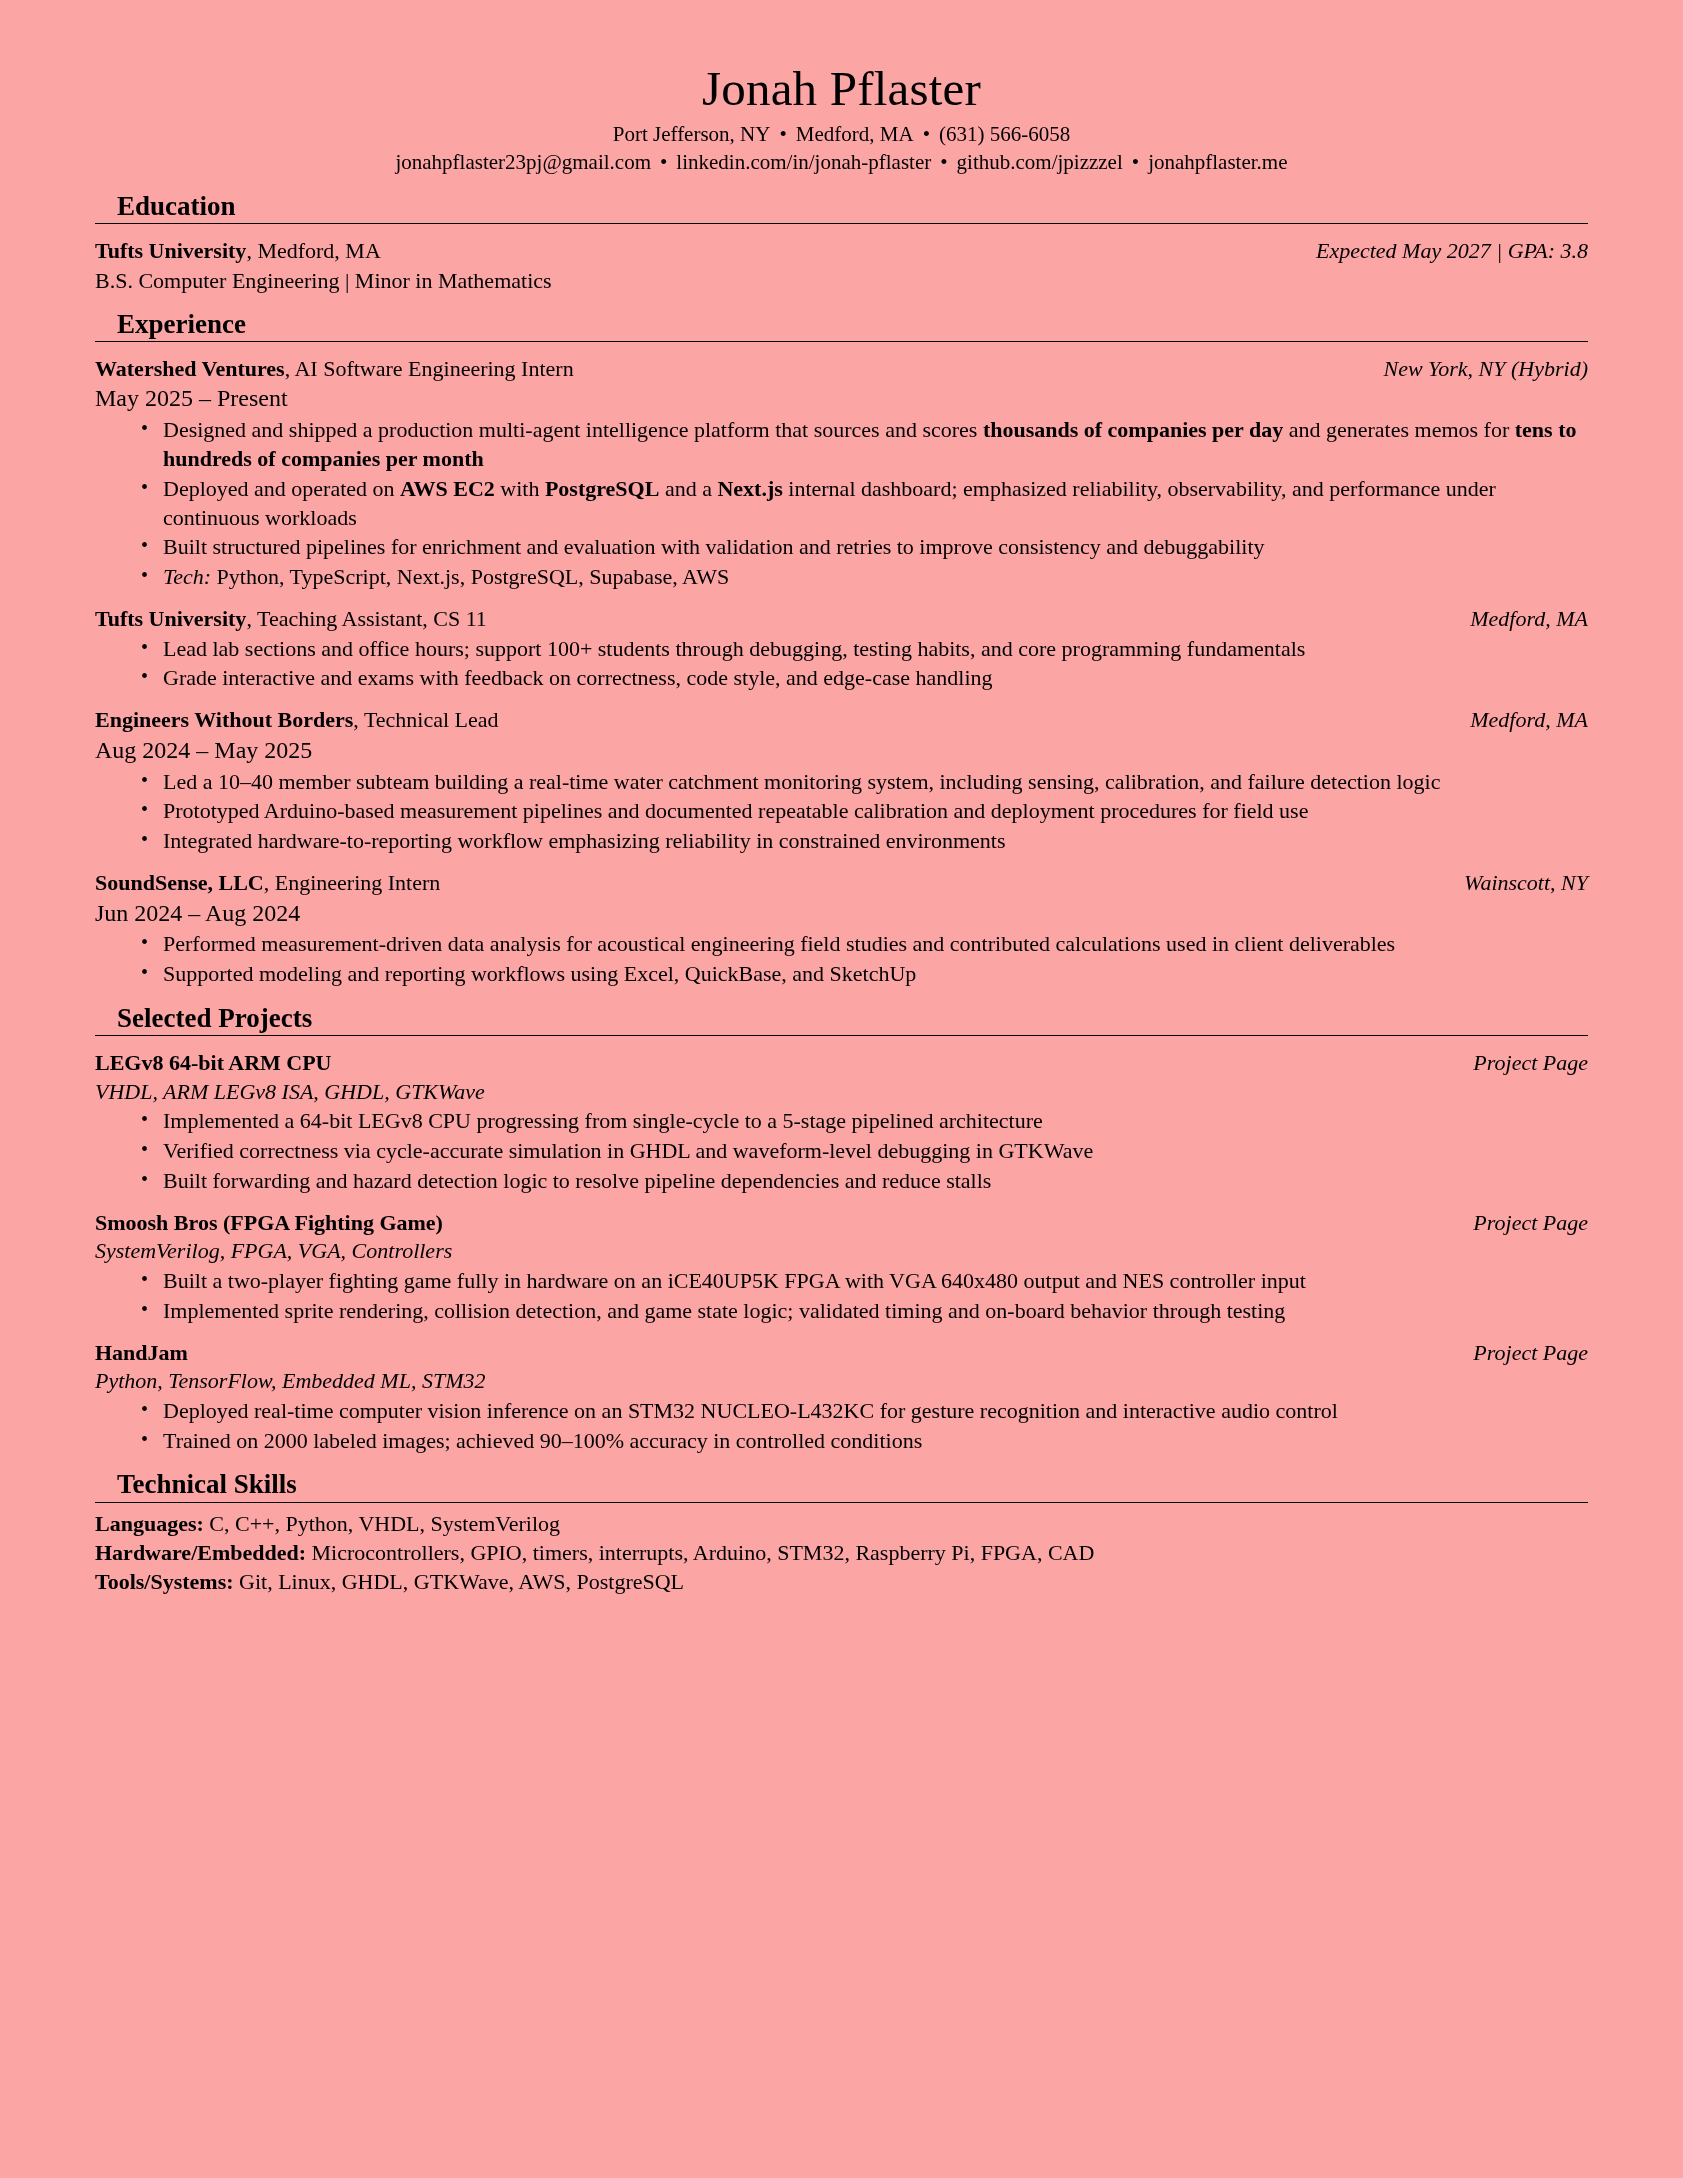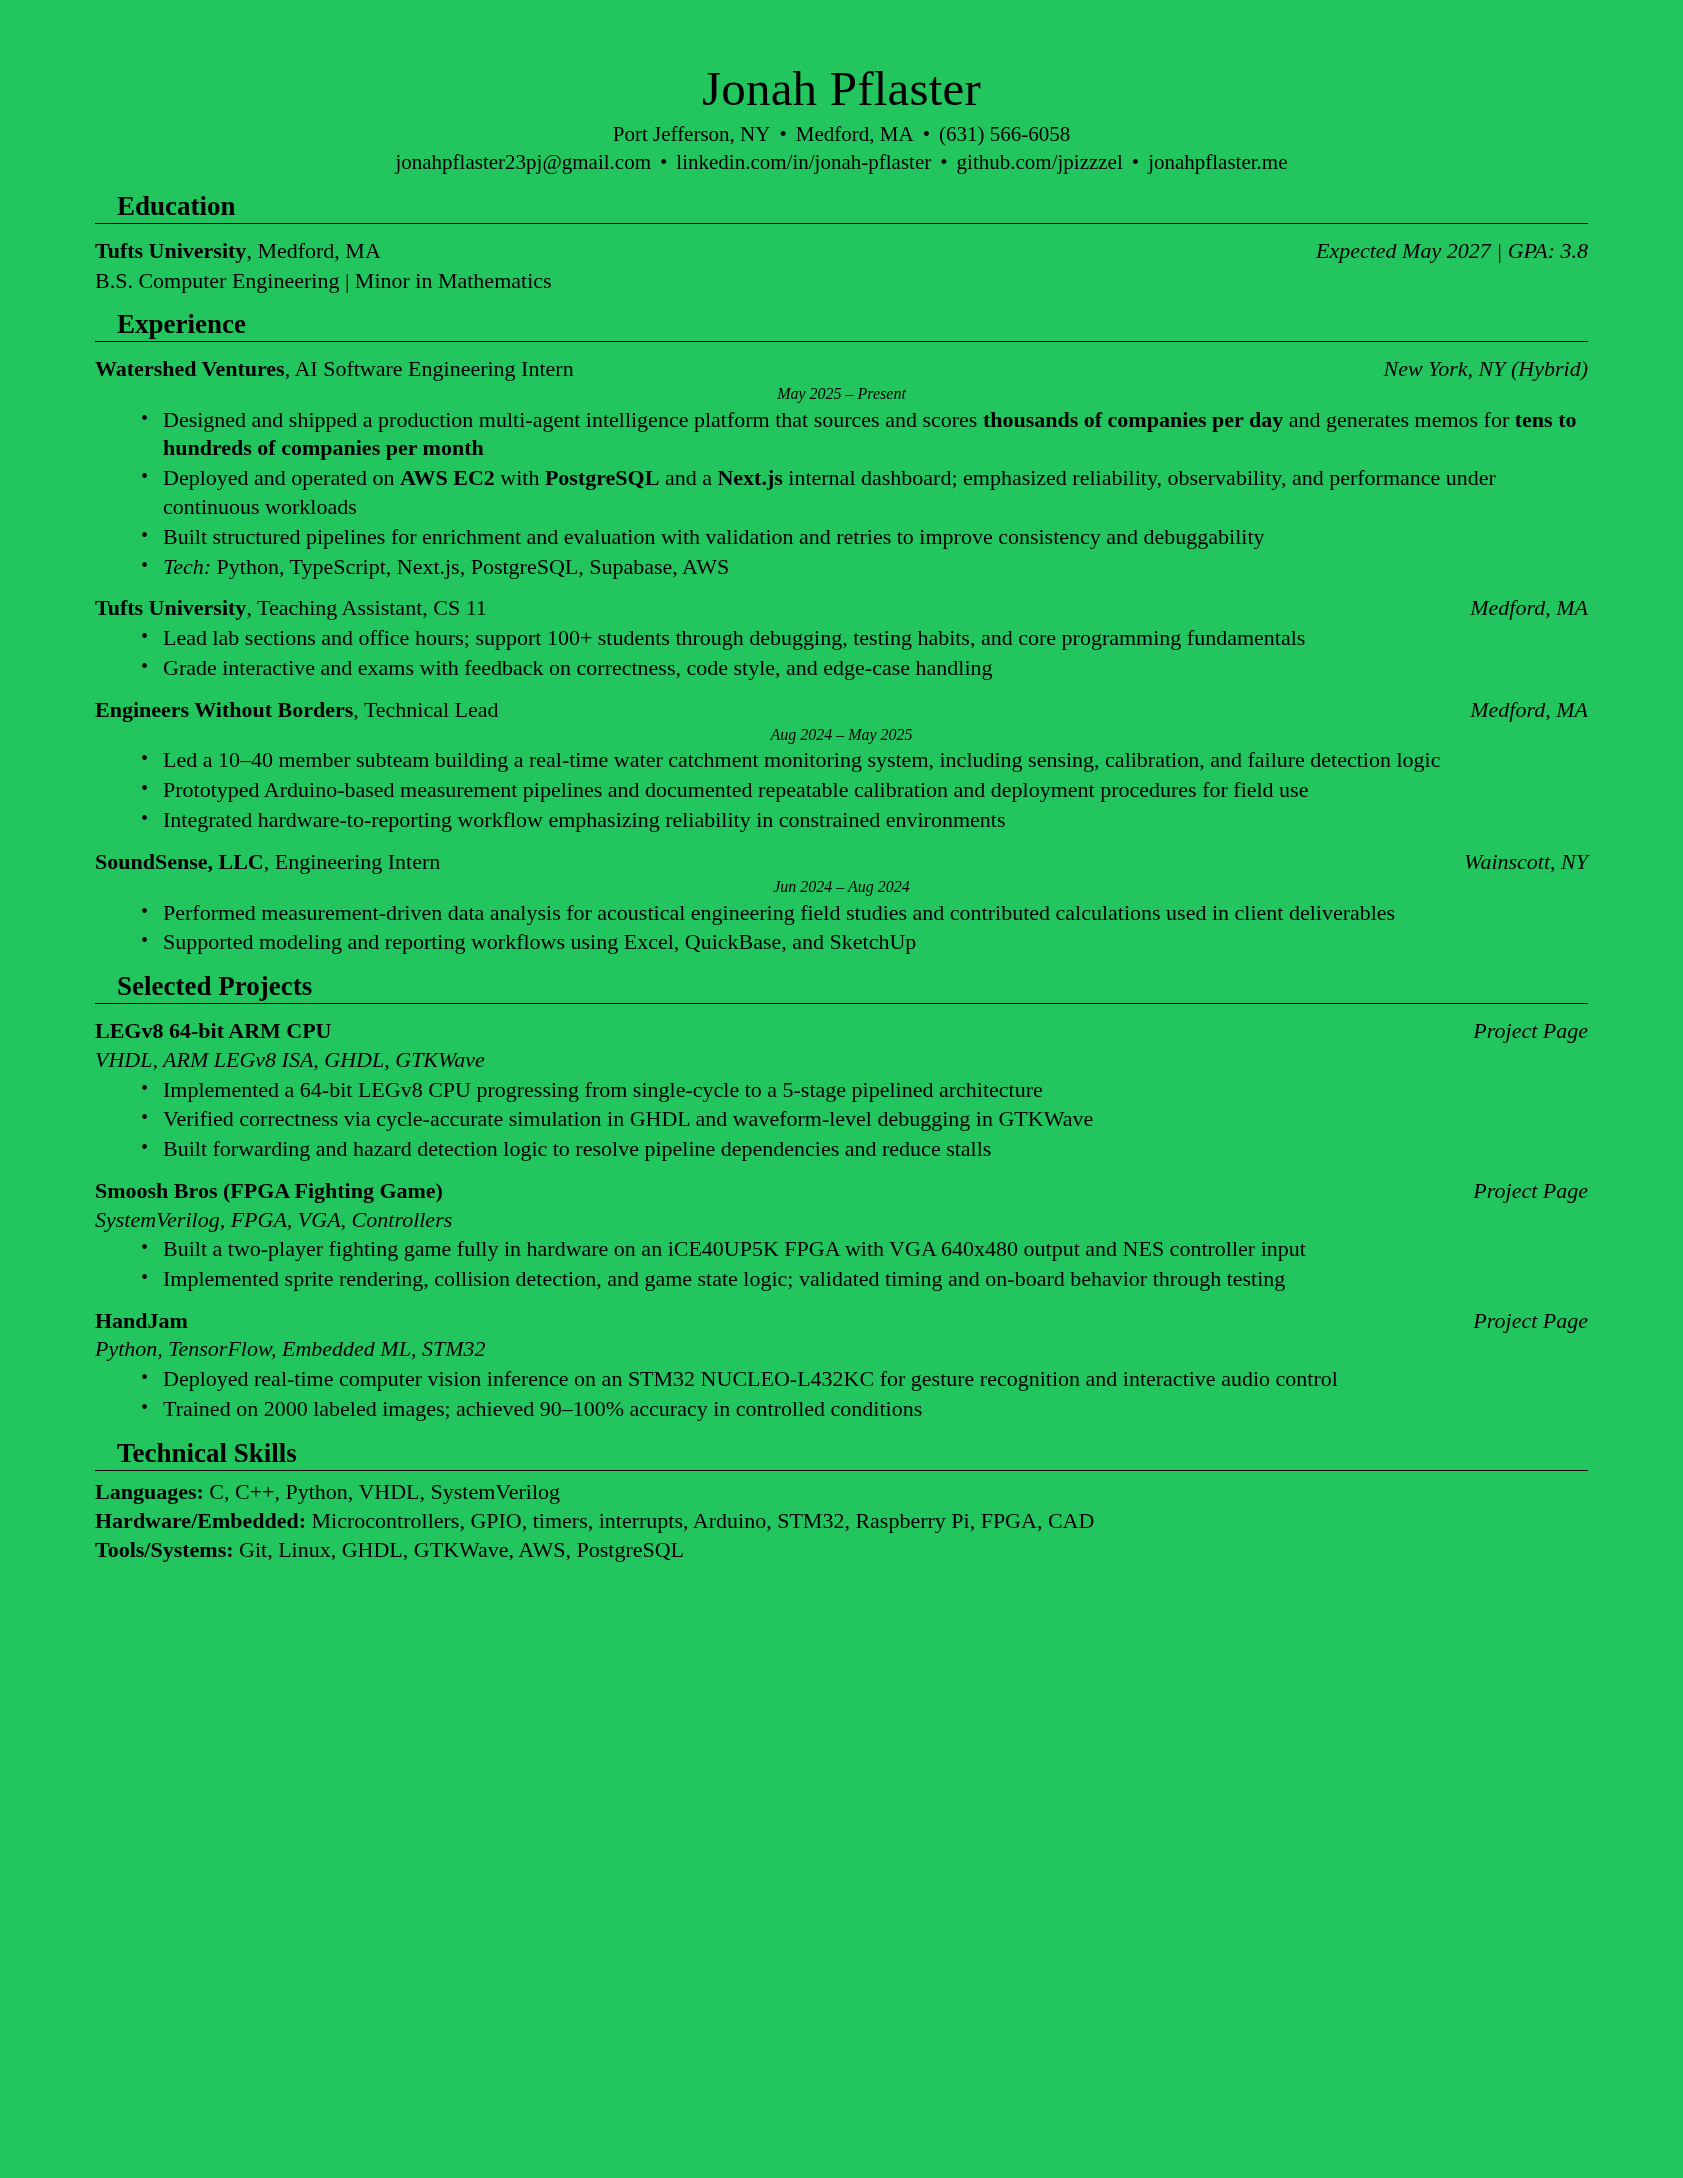--- a/index.html
+++ b/index.html
@@ -4,21 +4,21 @@
 <style>
   html, body {
     margin: 0;
     padding: 0;
     background: #ffffff;
   }
   .page {
     position: relative;
     width: 1683px;
     height: 2178px;
-    background: #22c55e;
+    background: #fca5a5;
     font-family: "Liberation Serif", "DejaVu Serif", serif;
     color: #000000;
     box-sizing: border-box;
     padding: 51px 95px 0 95px;
     overflow: hidden;
   }
   .inner { width: 1493px; }
 
   
   .name {
@@ -56,24 +56,22 @@
   .entry-head {
     display: flex;
     justify-content: space-between;
     align-items: baseline;
     font-size: 22px;
     line-height: 1.3;
   }
   .entry-head .left .org { font-weight: 700; }
   .entry-head .right { font-style: italic; white-space: nowrap; padding-left: 20px; }
   .entry-date {
-    font-style: italic;
-    font-size: 16px;
+    font-size: 24px;
     line-height: 1.32;
-    text-align: center;
   }
   .entry-stack {
     font-style: italic;
     font-size: 22px;
     line-height: 1.3;
   }
 
   ul.bullets {
     margin: 1px 0 0 0;
     padding-left: 46px;

